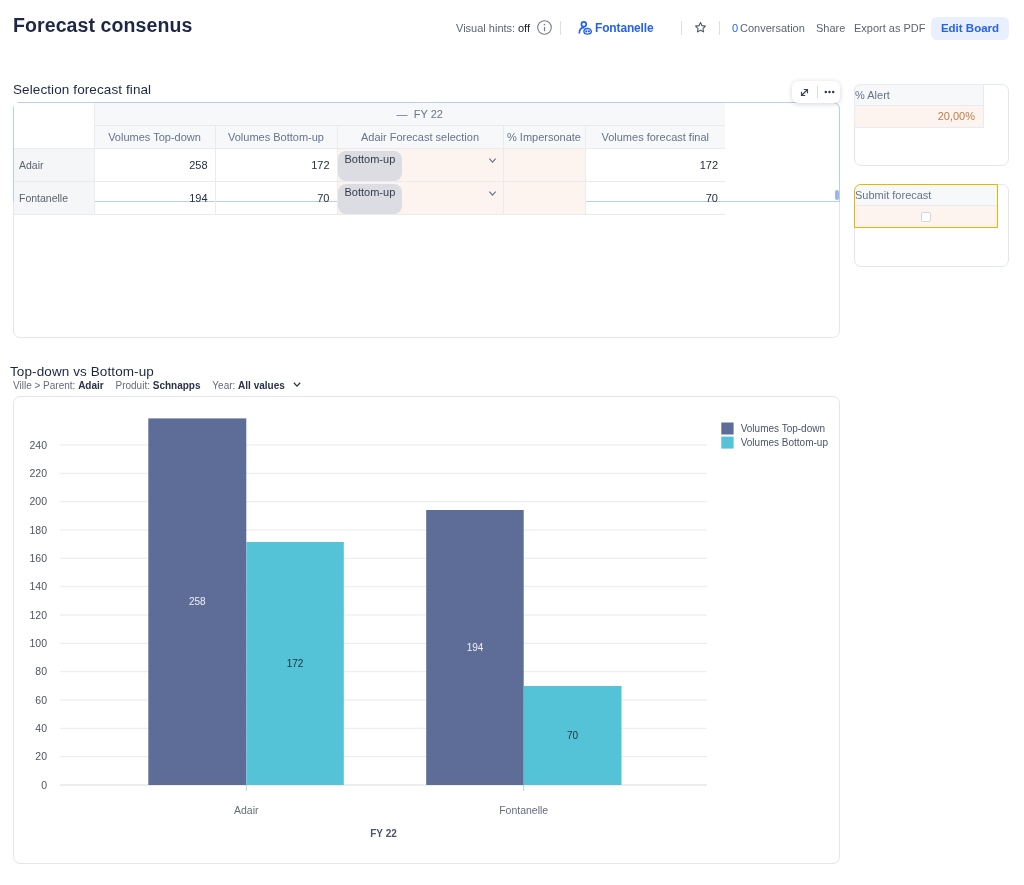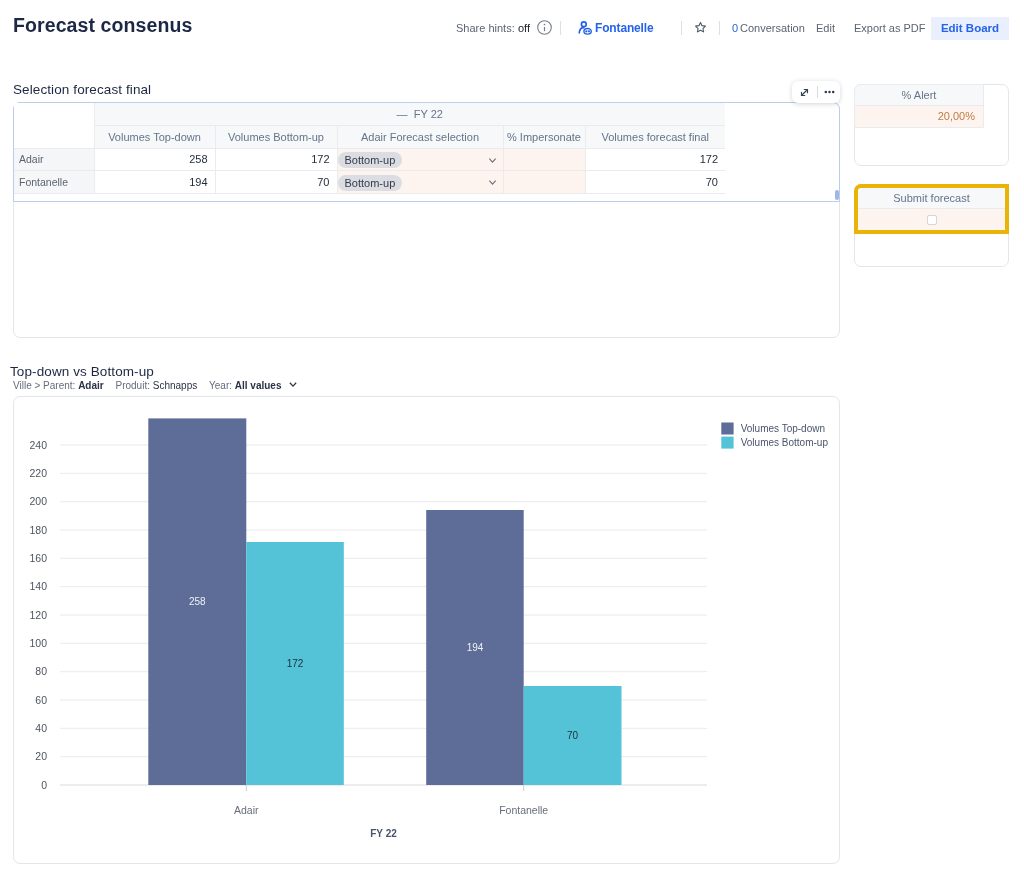--- a/index.html
+++ b/index.html
@@ -8,29 +8,29 @@
 .tb{position:absolute;top:21px;font-size:11px;color:#5b6472;line-height:14px;white-space:nowrap}
 .sep{position:absolute;top:21px;width:1px;height:14px;background:#dcdfe4}
 .sectitle{font-size:13.5px;font-weight:normal;color:#1d2742;letter-spacing:.1px}
 .card{border:1px solid #e3e6ec;border-radius:7px;background:#fff}
 table{border-collapse:collapse;table-layout:fixed}
 td,th{border:1px solid #e9ebee;font-weight:normal;overflow:hidden;white-space:nowrap}
 .hbg{background:#f7f8fa;color:#64748b;font-size:11px;text-align:center}
 .rowhead{background:#f5f6f7;color:#5b6472;font-size:10.5px;text-align:left;padding-left:5px}
 .num{font-size:11px;color:#252e3f;text-align:right;padding-right:7px}
 .peach{background:#fdf4ef}
-.pill{display:inline-block;background:#dcdde2;border-radius:8px;padding:0 7px;font-size:11px;color:#333b4a;line-height:16px;height:16px}
-.mini-h{height:21px;background:#f7f8fa;border-bottom:1px solid #e9ebee;color:#64748b;font-size:11px;text-align:center;line-height:21px;border-radius:7px 0 0 0}
+.pill{display:inline-block;background:#dcdde2;border-radius:8px;padding:0 7px;font-size:11px;color:#333b4a;line-height:16px;height:30px}
+.mini-h{height:21px;background:#f7f8fa;border-bottom:1px solid #e9ebee;color:#64748b;font-size:11px;text-align:left;line-height:21px;border-radius:7px 0 0 0}
 </style>
 </head>
 <body>
 
 <div class="abs" style="left:13px;top:14px;font-size:19.5px;font-weight:bold;color:#1d2847;letter-spacing:.1px">Forecast consenus</div>
 
-<span class="tb" style="left:456px">Share hints:</span>
+<span class="tb" style="left:456px">Visual hints:</span>
 <span class="tb" style="left:518px;color:#171c28;font-weight:normal">off</span>
 <svg class="abs" style="left:537px;top:20px" width="15" height="15" viewBox="0 0 15 15">
     <circle cx="7.5" cy="7.5" r="6.8" fill="none" stroke="#757d89" stroke-width="1.1"></circle>
     <line x1="7.5" y1="7" x2="7.5" y2="11.2" stroke="#757d89" stroke-width="1.2"></line>
     <circle cx="7.5" cy="4.5" r="0.85" fill="#757d89"></circle>
   </svg>
 <span class="sep" style="left:560px"></span>
 <svg class="abs" style="left:578px;top:21px" width="14" height="14" viewBox="0 0 14 14">
     <g fill="none" stroke="#2563eb" stroke-width="1.7" stroke-linecap="round">
       <circle cx="5.8" cy="3.3" r="2.4"></circle>
@@ -41,23 +41,23 @@
     <circle cx="10.9" cy="10.3" r="1.15" fill="#2563eb"></circle>
   </svg>
 <span class="tb" style="left:595px;top:20.5px;color:#2563eb;font-size:12px;font-weight:bold;letter-spacing:-.15px">Fontanelle</span>
 <span class="sep" style="left:681px"></span>
 <svg class="abs" style="left:694px;top:21px" width="13" height="13" viewBox="0 0 24 24">
     <path d="M12 2.8l2.8 5.8 6.3.9-4.6 4.4 1.1 6.2L12 17.2l-5.6 2.9 1.1-6.2-4.6-4.4 6.3-.9z" fill="none" stroke="#4b5563" stroke-width="2" stroke-linejoin="round"></path>
   </svg>
 <span class="sep" style="left:719px"></span>
 <span class="tb" style="left:732px;color:#2563eb">0</span>
 <span class="tb" style="left:740px">Conversation</span>
-<span class="tb" style="left:816px">Edit</span>
+<span class="tb" style="left:816px">Share</span>
 <span class="tb" style="left:854px">Export as PDF</span>
-<div class="abs" style="left:931px;top:17px;width:78px;height:23px;background:#e9effc;border-radius:0;color:#2563eb;font-size:11.5px;font-weight:bold;text-align:center;line-height:23px">Edit Board</div>
+<div class="abs" style="left:931px;top:17px;width:78px;height:23px;background:#e9effc;border-radius:6px;color:#2563eb;font-size:11.5px;font-weight:bold;text-align:center;line-height:23px">Edit Board</div>
 
 <div class="abs sectitle" style="left:13px;top:82px">Selection forecast final</div>
 
 <div class="abs" style="left:792px;top:81px;width:48px;height:22px;background:#fff;border-radius:6px;box-shadow:0 1px 5px rgba(30,40,70,.2);display:flex;align-items:center;z-index:5">
   <svg width="11" height="11" viewBox="0 0 24 24" style="margin-left:7px">
       <g stroke="#39415c" stroke-width="2.6" fill="none" stroke-linecap="round">
         <line x1="5.5" y1="18.5" x2="18.5" y2="5.5"></line>
         <path d="M11.5 5.5h7v7"></path>
         <path d="M12.5 18.5h-7v-7"></path>
       </g>
@@ -120,31 +120,31 @@
 </tbody>
   </table>
 
 <div class="abs card" style="left:854px;top:84px;width:155px;height:82px"></div>
 <div class="abs" style="left:854px;top:84px;width:130px;border:1px solid #e9ebee;border-radius:7px 0 0 0">
   <div class="mini-h">% Alert</div>
   <div style="height:21px;background:#fdf4ef;color:#bf7c45;font-size:11px;text-align:right;line-height:21px;padding-right:8px">20,00%</div>
 </div>
 
 <div class="abs card" style="left:854px;top:184px;width:155px;height:83px"></div>
-<div class="abs" style="left:854px;top:184px;width:155px;border:4px solid #eab308;border-radius:7px 0 0 0">
+<div class="abs" style="left:854px;top:184px;width:144px;border:1px solid #eab308;border-radius:7px 0 0 0">
   <div class="mini-h">Submit forecast</div>
   <div style="height:21px;background:#fdf4ef;display:flex;align-items:center;justify-content:center">
       <span style="width:10px;height:10px;border:1px solid #d5d6da;border-radius:2px;background:#fff"></span>
     </div>
 </div>
 
 <div class="abs sectitle" style="left:10px;top:364px">Top-down vs Bottom-up</div>
 <div class="abs" style="left:13px;top:380px;font-size:10px;color:#646c7a">
   Ville &gt; Parent: <span style="color:#2a3346;font-weight:bold">Adair</span>
-  <span style="display:inline-block;width:9px"></span>Produit: <span style="color:#2a3346;font-weight:normal">Schnapps</span>
+  <span style="display:inline-block;width:9px"></span>Produit: <span style="color:#2a3346;font-weight:bold">Schnapps</span>
   <span style="display:inline-block;width:9px"></span>Year: <span style="color:#2a3346;font-weight:bold">All values</span>
   <svg width="10" height="9" viewBox="0 0 10 10" style="margin-left:4px">
       <path d="M1.5 3l3.5 3.8L8.5 3" fill="none" stroke="#2a3346" stroke-width="1.4"></path>
     </svg>
 </div>
 
 <div class="abs card" style="left:13px;top:396px;width:827px;height:468px"></div>
 <svg class="abs" style="left:13px;top:396px" width="827" height="468" viewBox="0 0 827 468">
   <g stroke="#e9e9ef" stroke-width="1">
     <line x1="47" y1="360.7" x2="694" y2="360.7"></line>

